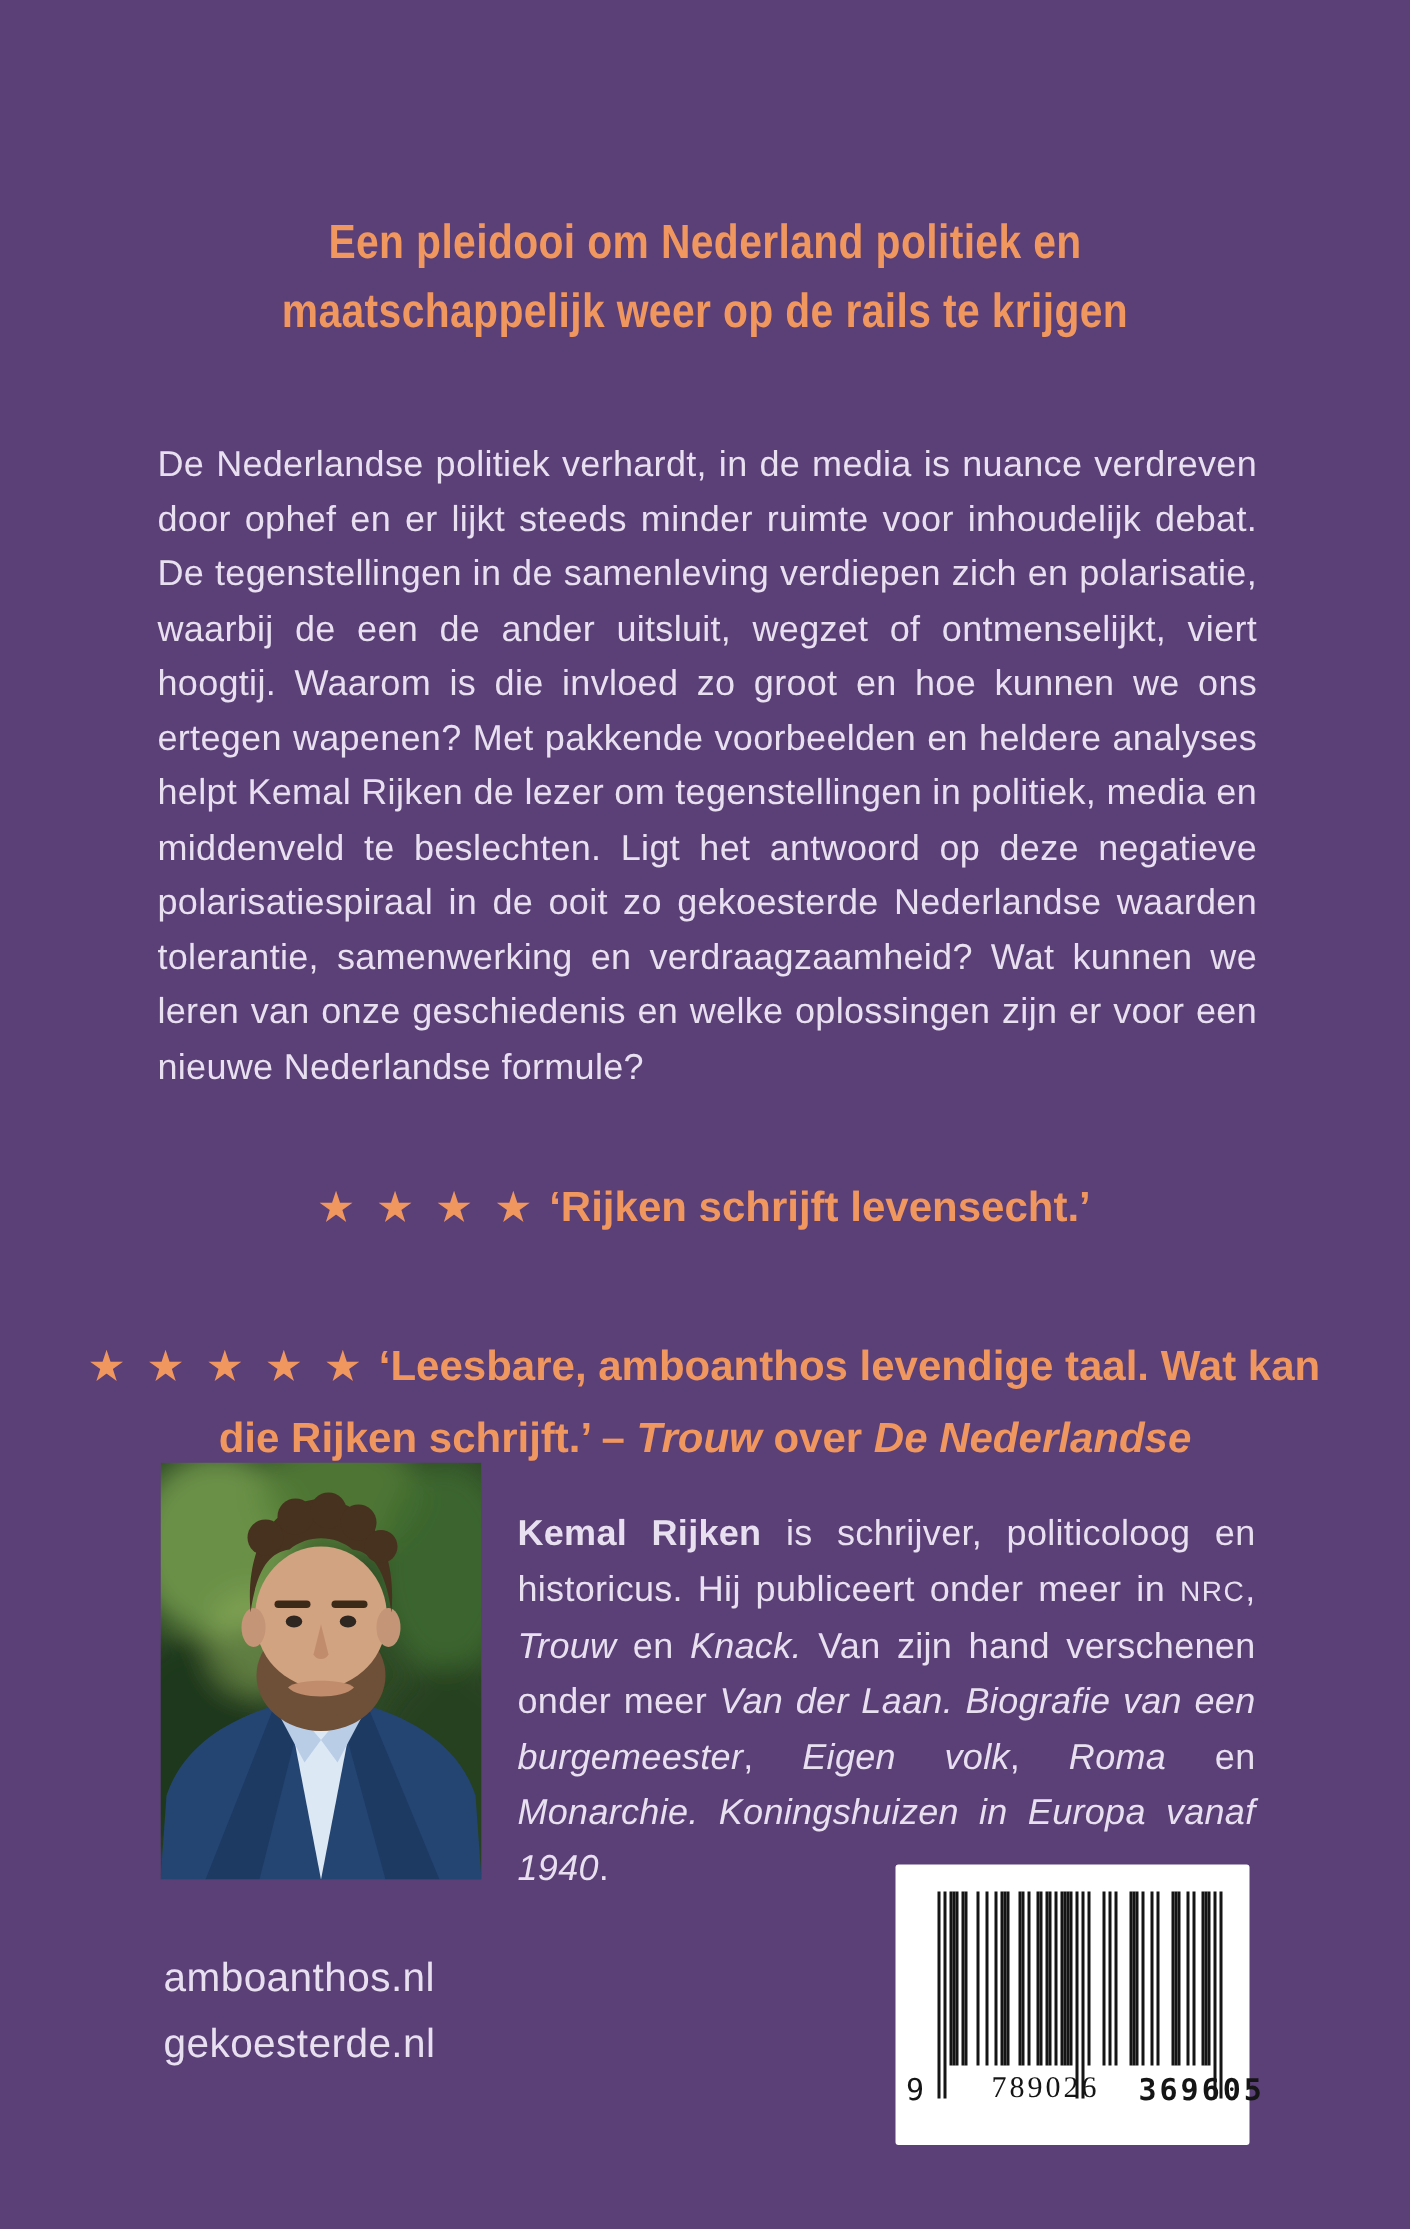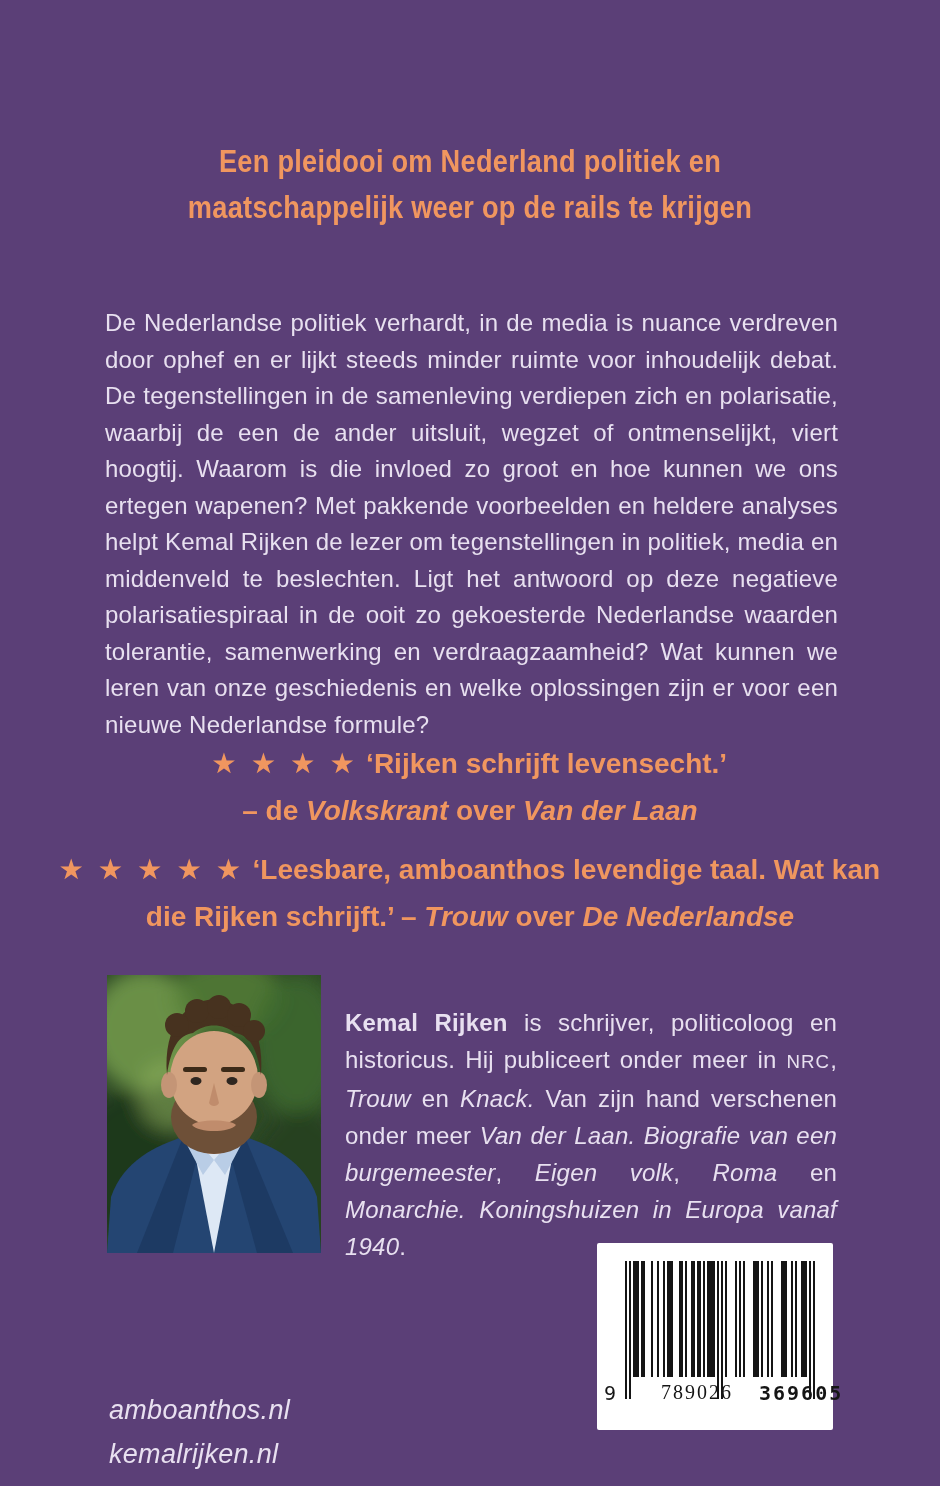--- a/index.html
+++ b/index.html
@@ -17,33 +17,33 @@
     text-align:center;
     color:var(--accent,#f0965f);
     font-weight:700;
     font-size:32px;line-height:46px;
     transform:scaleX(0.85);
     transform-origin:50% 0;
     letter-spacing:0.3px;
   }
   
   .synopsis{
-    position:absolute;left:105px;top:281px;width:733px;
+    position:absolute;left:105px;top:268px;width:733px;
     color:var(--body_text,#e8e0f0);
     font-size:24px;line-height:36.5px;
     text-align:justify;
     letter-spacing:0.2px;
   }
   
   .review{
     position:absolute;left:0;right:0;
     text-align:center;
     color:var(--accent,#f0965f);
     font-weight:700;
-    font-size:28px;line-height:47px;
+    font-size:28px;line-height:47px;margin-top:41px;
   }
   .review-1{top:740px;}
   .review-2{top:846px;}
   .seg-stars{letter-spacing:5px;font-size:25px;vertical-align:1px;}
   .seg-italic{font-style:italic;}
   .seg-bold{font-weight:700;}
   .seg-nrc{font-size:0.78em;letter-spacing:1px;}
   
   .bio{
     position:absolute;left:345px;top:980px;width:492px;
@@ -53,25 +53,24 @@
     letter-spacing:0.2px;
   }
   
   .photo{
     position:absolute;left:107px;top:975px;width:214px;height:278px;
     overflow:hidden;
   }
   .photo svg{display:block;}
   
   .urls{
-    position:absolute;left:109px;top:1388px;
+    position:absolute;left:109px;top:1296px;
     color:var(--body_text,#e8e0f0);
     font-size:27px;line-height:44px;
     letter-spacing:0.3px;
-    font-style:italic;
   }
   
   .barcode{
     position:absolute;left:597px;top:1243px;width:236px;height:187px;
     background:#ffffff;border-radius:2px;
   }
   .bars{position:absolute;left:28px;top:18px;width:190px;height:116px;}
   .bar{position:absolute;top:0;height:116px;background:#151515;}
   .bar.guard{height:138px;}
   .bc-num{
@@ -90,21 +89,20 @@
 
   <div class="headline">
     <div>Een pleidooi om Nederland politiek en</div>
     <div>maatschappelijk weer op de rails te krijgen</div>
   </div>
 
   <p class="synopsis">De Nederlandse politiek verhardt, in de media is nuance verdreven door ophef en er lijkt steeds minder ruimte voor inhoudelijk debat. De tegenstellingen in de samenleving verdiepen zich en polarisatie, waarbij de een de ander uitsluit, wegzet of ontmenselijkt, viert hoogtij. Waarom is die invloed zo groot en hoe kunnen we ons ertegen wapenen? Met pakkende voorbeelden en heldere analyses helpt Kemal Rijken de lezer om tegenstellingen in politiek, media en middenveld te beslechten. Ligt het antwoord op deze negatieve polarisatiespiraal in de ooit zo gekoesterde Nederlandse waarden tolerantie, samenwerking en verdraagzaamheid? Wat kunnen we leren van onze geschiedenis en welke oplossingen zijn er voor een nieuwe Nederlandse formule?</p>
 
   <div class="review review-1">
     <div><span class="seg-stars">★ ★ ★ ★</span><span> ‘Rijken schrijft levensecht.’</span></div>
-    <div><span>– de </span><span class="seg-italic">Volkskrant</span><span> over </span><span class="seg-italic">Van der Laan</span></div>
   </div>
 
   <div class="review review-2">
     <div><span class="seg-stars">★ ★ ★ ★ ★</span><span> ‘Leesbare, amboanthos levendige taal. Wat kan</span></div>
     <div><span>die Rijken schrijft.’ – </span><span class="seg-italic">Trouw</span><span> over </span><span class="seg-italic">De Nederlandse</span></div>
   </div>
 
   <div class="photo">
     <svg width="214" height="278" viewBox="0 0 214 278" xmlns="http://www.w3.org/2000/svg">
       <defs>
@@ -154,21 +152,21 @@
       <ellipse cx="125" cy="106" rx="5.5" ry="4" fill="#2e2620"></ellipse>
 
       <path d="M107,108 L112,128 C110,132 104,132 102,128 Z" fill="#c08c6c"></path>
     </svg>
   </div>
 
   <p class="bio"><span class="seg-bold">Kemal Rijken</span><span> is schrijver, politicoloog en historicus. Hij publiceert onder meer in </span><span class="seg-nrc">NRC</span><span>, </span><span class="seg-italic">Trouw</span><span> en </span><span class="seg-italic">Knack.</span><span> Van zijn hand verschenen onder meer </span><span class="seg-italic">Van der Laan. Biografie van een burgemeester</span><span>, </span><span class="seg-italic">Eigen volk</span><span>, </span><span class="seg-italic">Roma</span><span> en </span><span class="seg-italic">Monarchie. Koningshuizen in Europa vanaf 1940</span><span>.</span></p>
 
   <div class="urls">
     <div>amboanthos.nl</div>
-    <div>kemalrijken.nl</div>
+    <div>gekoesterde.nl</div>
   </div>
 
   <div class="barcode">
     <div class="bars">
         <div class="bar guard" style="left: 0px; width: 2px;"></div>
         <div class="bar guard" style="left: 4px; width: 2px;"></div>
         <div class="bar" style="left: 8px; width: 2px;"></div>
         <div class="bar" style="left: 10px; width: 2px;"></div>
         <div class="bar" style="left: 12px; width: 2px;"></div>
         <div class="bar" style="left: 16px; width: 2px;"></div>

